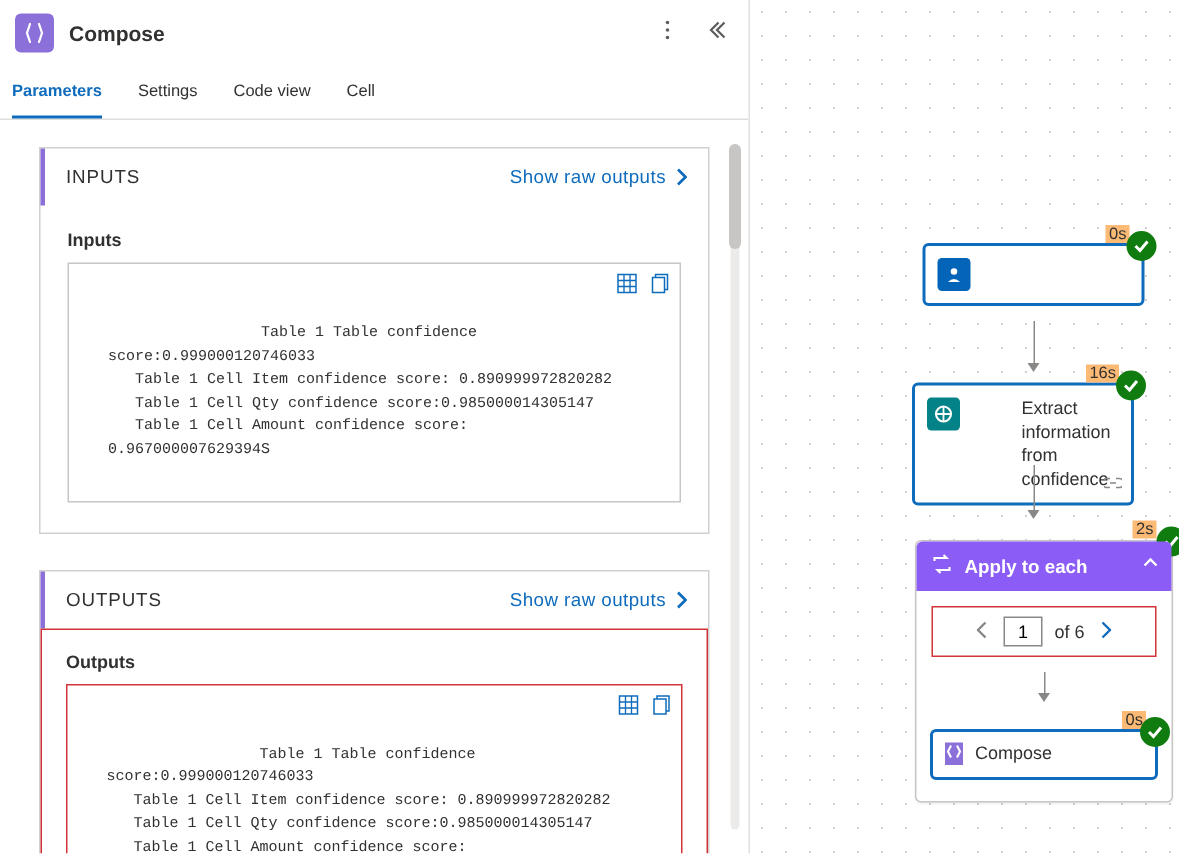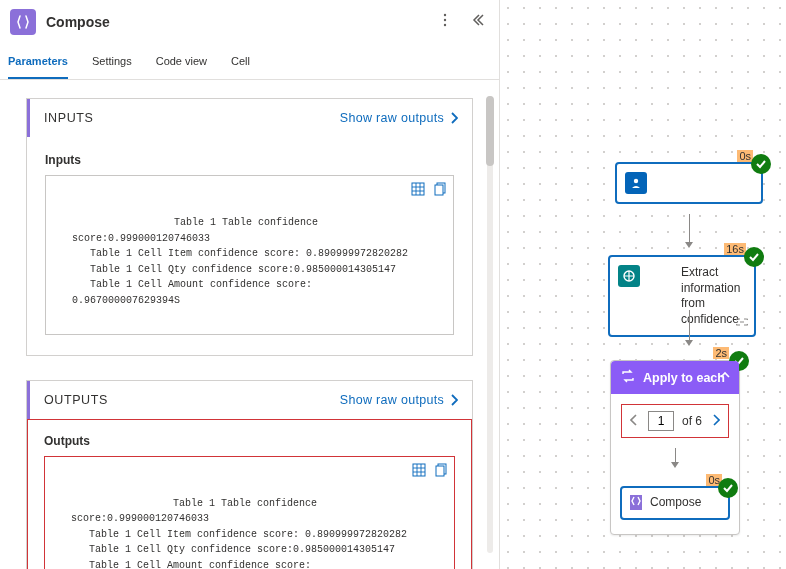--- a/index.html
+++ b/index.html
@@ -103,21 +103,21 @@
     background: #107c10; display:flex; align-items:center; justify-content:center;
   }
   .check svg { display:block; }
   .link-icon {
     position: absolute; bottom: 4px; right: 6px; color: #605e5c;
   }
 
   .loop-wrap {
     position: absolute;
     left: 610px; top: 360px;
-    width: 130px;
+    width: 172px;
     background: #fff;
     border: 1px solid #c8c6c4;
     border-radius: 4px;
     box-shadow: 0 1px 2px rgba(0,0,0,.08);
   }
   .loop-head {
     background: #496077; color: #fff;
     border-radius: 4px 4px 0 0;
     padding: 8px 10px;
     display: flex; align-items: center; gap: 8px;

